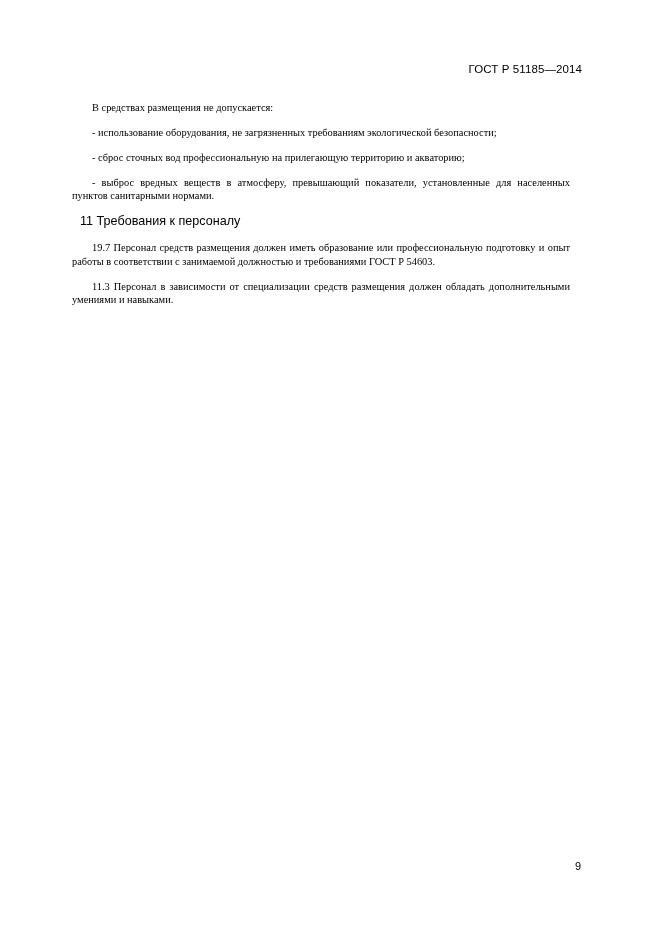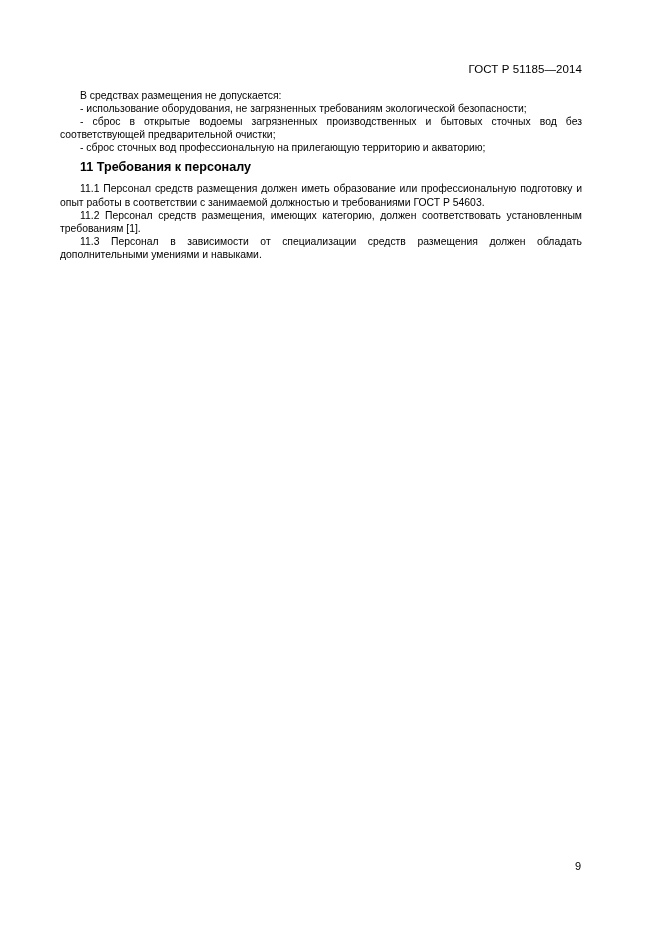--- a/index.html
+++ b/index.html
@@ -8,40 +8,39 @@
       font-family: "Liberation Sans", sans-serif; color: #000;
     }
     .header {
       position: absolute; top: 63px; right: 79px;
       font-size: 11.5px; font-weight: normal; letter-spacing: 0.1px;
     }
     .body {
       position: absolute; left: 60px; top: 89px; width: 522px;
       font-size: 10.4px; line-height: 13.1px;
     }
-    .p { text-align: justify; text-align-last: left; text-indent: 20px; margin: 0; }
+    .p { text-align: justify; text-align-last: left; text-indent: 20px; margin: 12px; font-family: Liberation Serif, serif; }
     .p.item { }
     .heading {
-      font-size: 12.6px; font-weight: bold; margin: 6px 0 7px 20px; line-height: 15px;
+      font-size: 12.6px; font-weight: normal; margin: 6px 0 7px 20px; line-height: 15px;
     }
     .page-num {
       position: absolute; top: 860px; left: 575px; font-size: 11px;
     }
   </style>
 </head>
 <body>
 
 <div class="header">ГОСТ Р 51185—2014</div>
 
 <div class="body">
   <p class="p">В  средствах размещения  не допускается:</p>
   <p class="p item">- использование оборудования, не загрязненных требованиям экологической  безопасности;</p>
-  <p class="p item">- сброс   в открытые   водоемы загрязненных производственных и бытовых сточных вод   без соответствующей предварительной  очистки;</p>
   <p class="p item">- сброс сточных вод  профессиональную на прилегающую территорию и акваторию;</p>
+  <p class="p item">- выброс вредных веществ в атмосферу, превышающий показатели, установленные для населенных пунктов санитарными  нормами.</p>
 
   <div class="heading">11 Требования к персоналу</div>
 
-  <p class="p">11.1 Персонал средств размещения должен иметь образование или   профессиональную подготовку и опыт работы в соответствии с занимаемой должностью и требованиями  ГОСТ Р 54603.</p>
-  <p class="p">11.2  Персонал  средств  размещения,  имеющих  категорию,  должен  соответствовать установленным требованиям [1].</p>
+  <p class="p">19.7 Персонал средств размещения должен иметь образование или   профессиональную подготовку и опыт работы в соответствии с занимаемой должностью и требованиями  ГОСТ Р 54603.</p>
   <p class="p">11.3 Персонал   в зависимости от специализации средств размещения должен обладать дополнительными умениями и навыками.</p>
 </div>
 
 <div class="page-num">9</div>
 
 </body></html>

